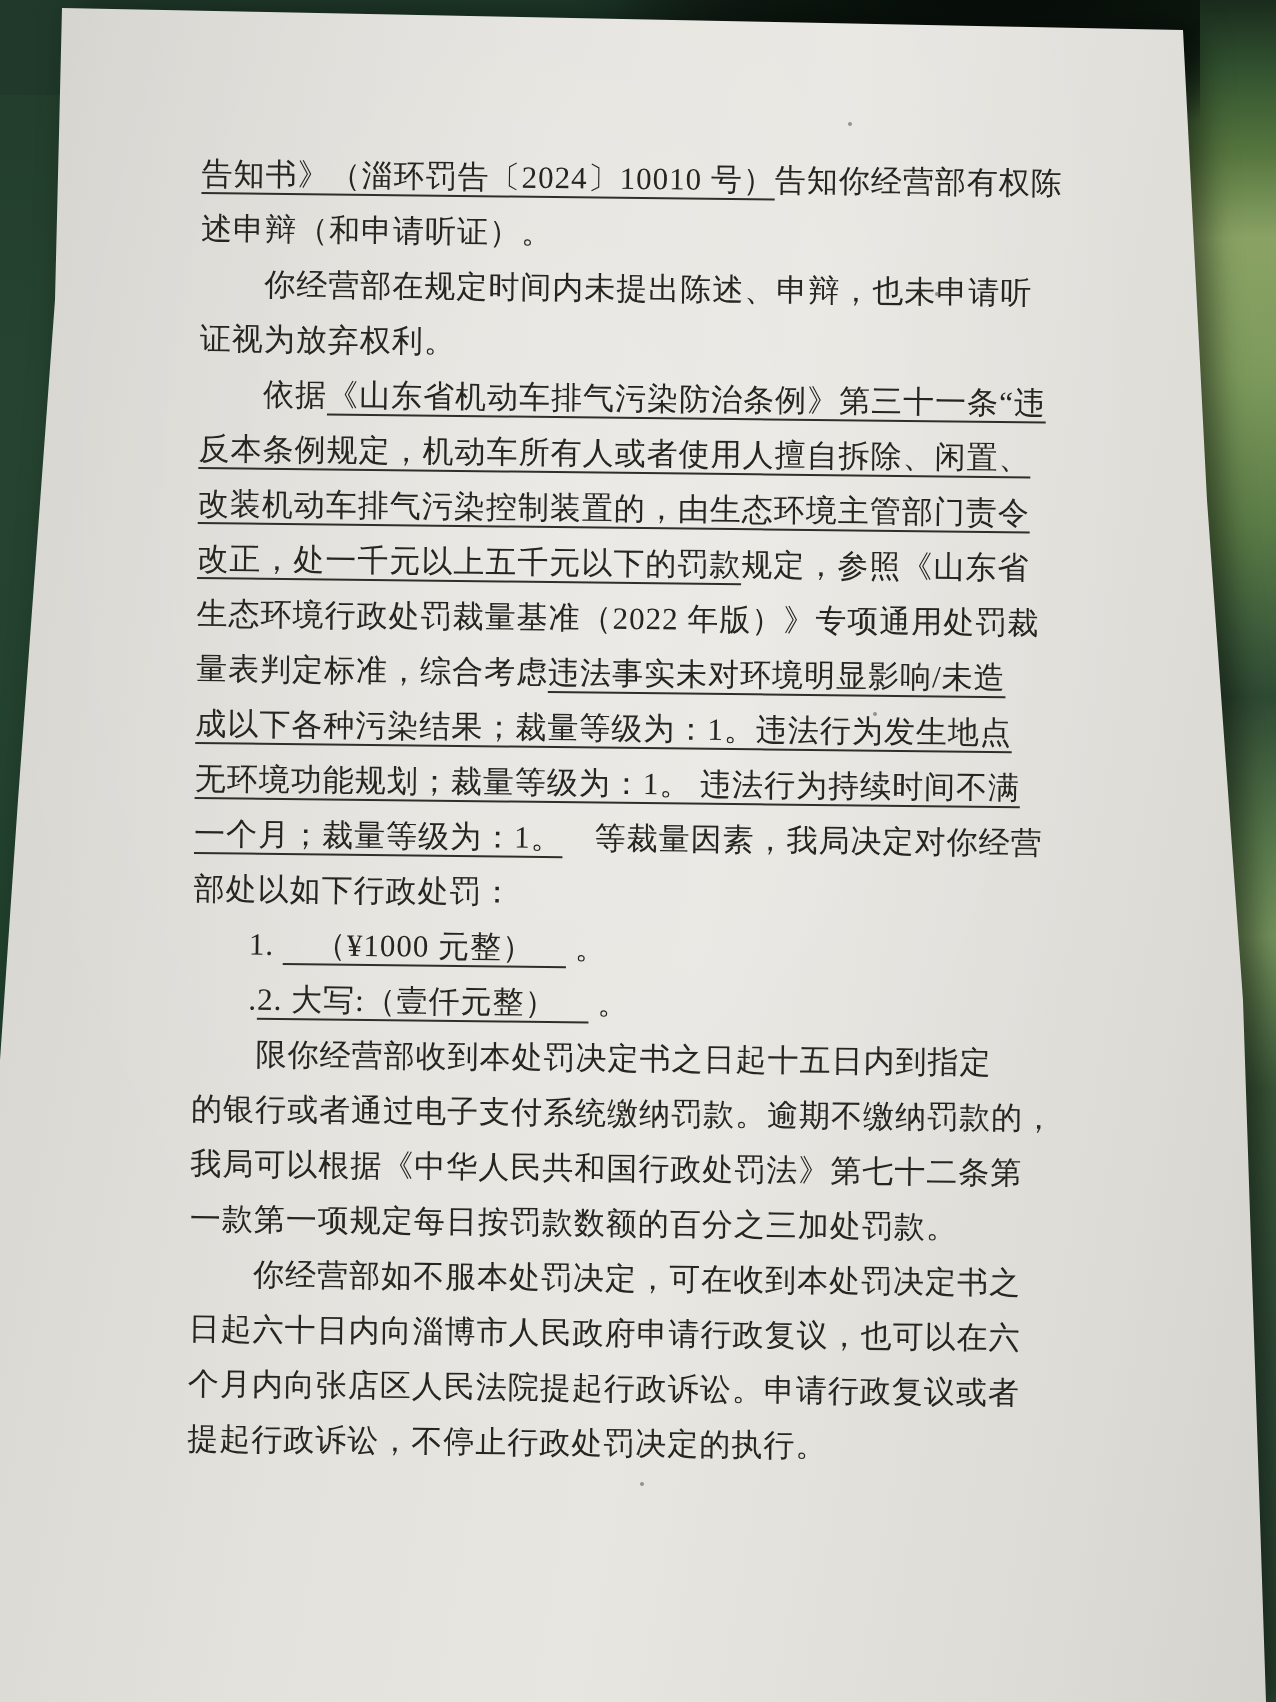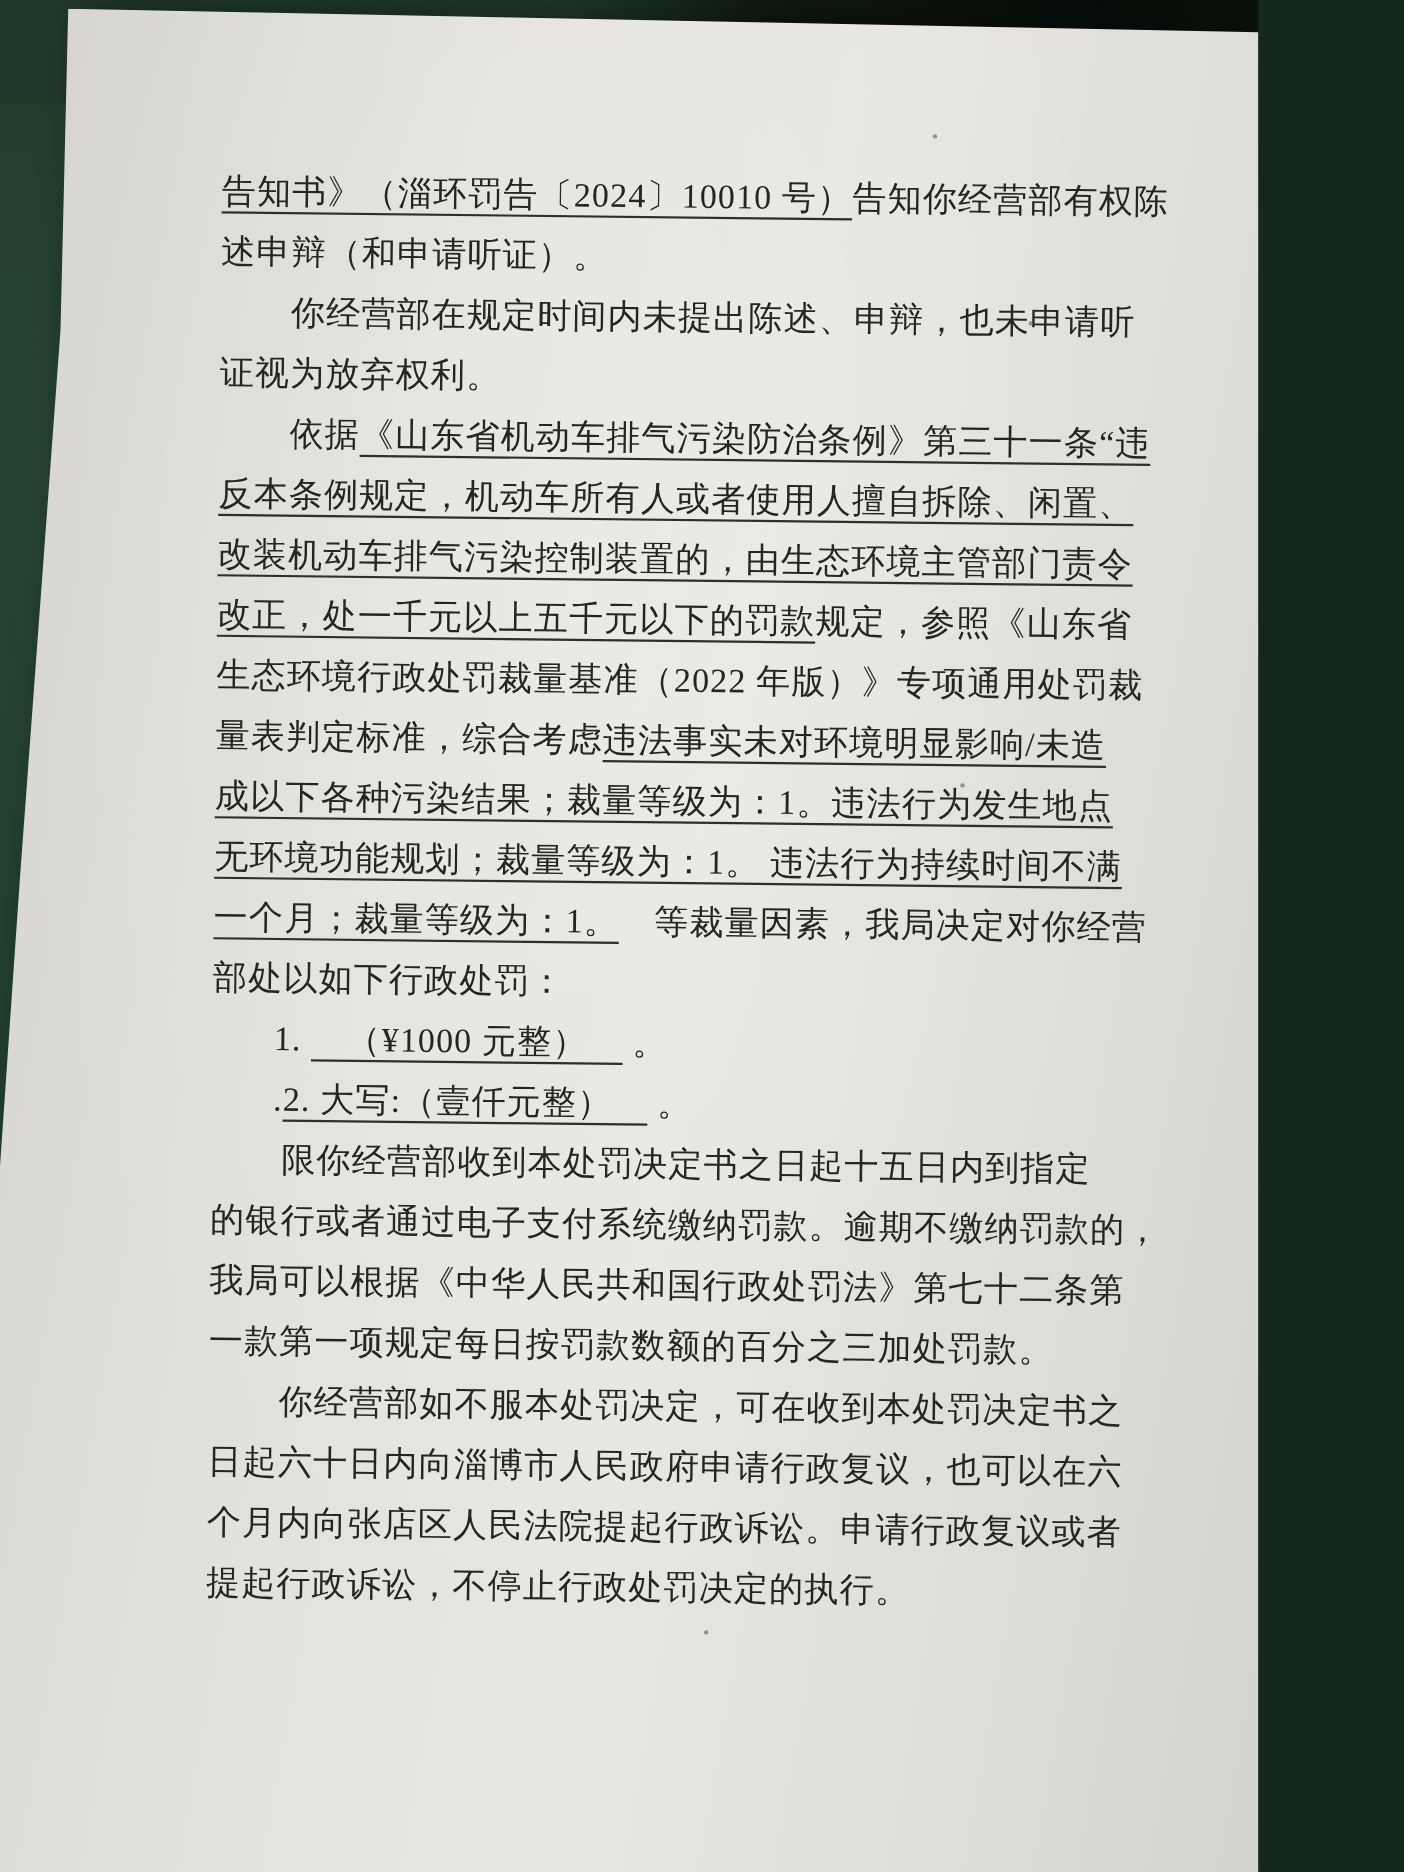--- a/index.html
+++ b/index.html
@@ -6,21 +6,21 @@
     margin: 0;
     padding: 0;
     width: 1276px;
     height: 1702px;
     overflow: hidden;
     background: #16281c;
     font-family: "Liberation Serif", "DejaVu Serif", serif;
   }
   .photo {
     position: relative;
-    width: 1144px;
+    width: 1276px;
     height: 1702px;
     overflow: hidden;
   }
   
   .bg-base {
     position: absolute; inset: 0;
     background: linear-gradient(180deg, #223c2b 0%, #264331 25%, #21402d 60%, #2a4936 100%);
   }
   .bg-right-strip {
     position: absolute; top: 0; right: 0; width: 150px; height: 100%;

